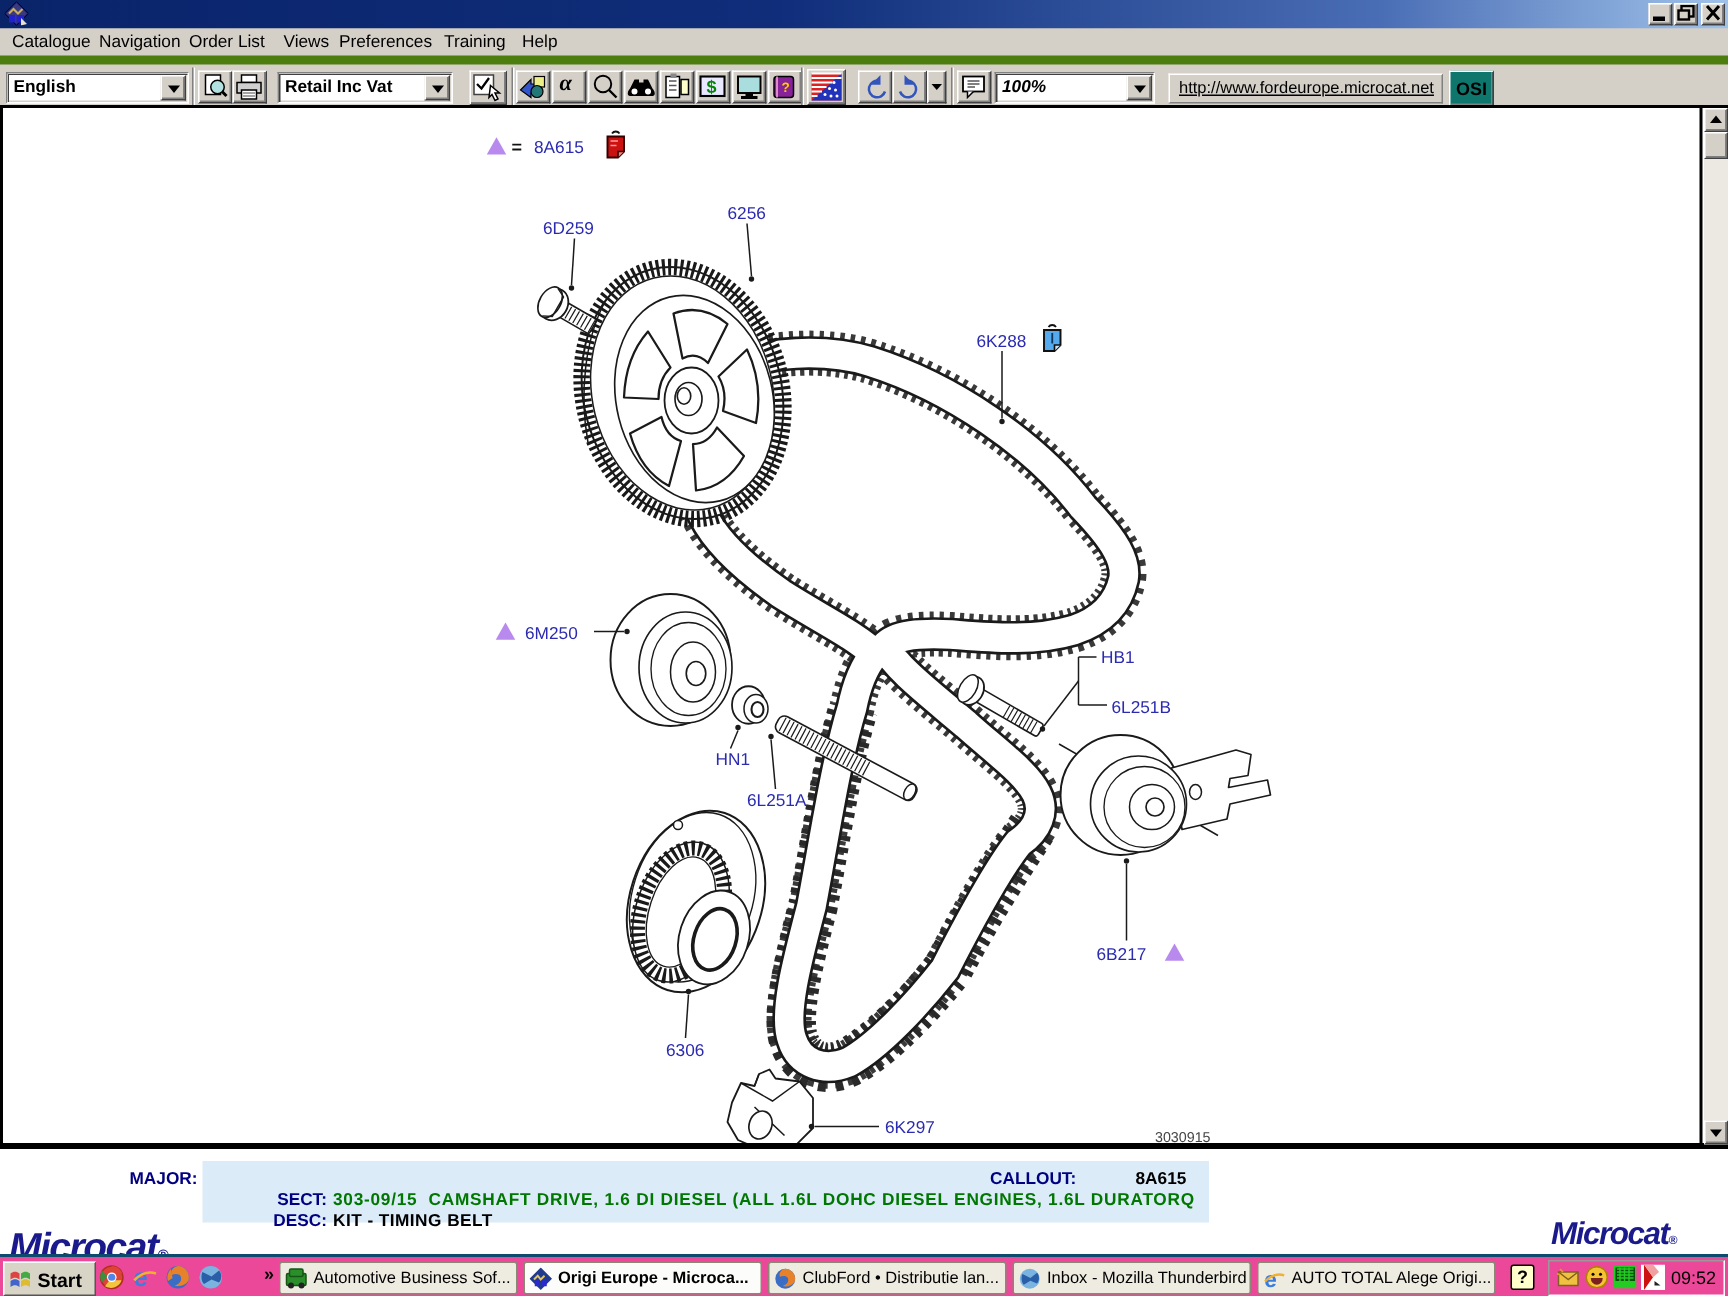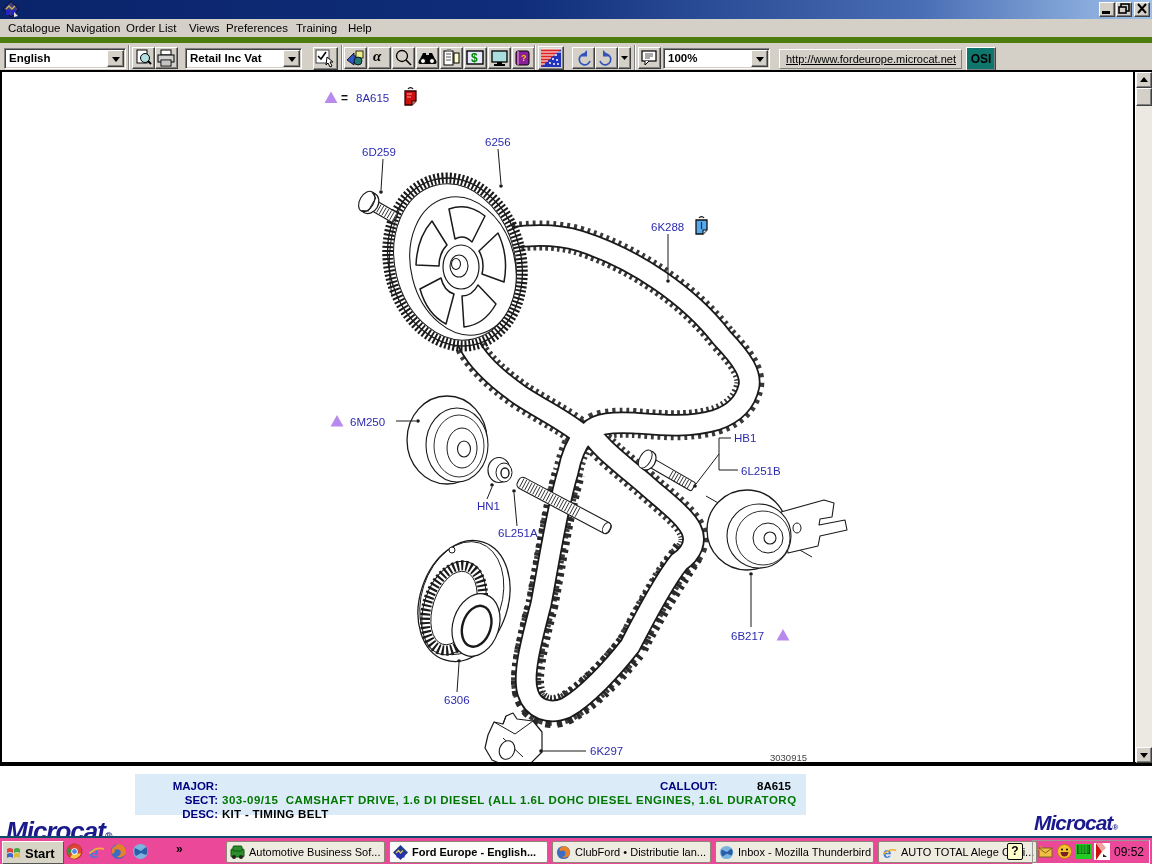--- a/index.html
+++ b/index.html
@@ -18,21 +18,21 @@
 .tb{position:absolute;width:23px;height:22px;background:#d4d0c8;border:1px solid;border-color:#fff #404040 #404040 #fff;box-shadow:inset -1px -1px 0 #808080;}
 .sep{position:absolute;top:40px;width:2px;height:27px;border-left:1px solid #808080;border-right:1px solid #fff;}
 #canvas{position:absolute;left:0;top:70px;width:1152px;height:696px;background:#fff;}
 .bord{position:absolute;background:#000;}
 #diagwrap{position:absolute;left:0;top:70px;width:1134px;height:692px;}
 #sbar{position:absolute;left:1136px;top:72px;width:16px;height:691px;background:#ece9e2;}
 .sbtn{position:absolute;left:0;width:16px;height:16px;background:#d4d0c8;border:1px solid;border-color:#fff #404040 #404040 #fff;box-shadow:inset -1px -1px 0 #808080;font-size:7px;text-align:center;color:#000;}
 #infopanel{position:absolute;left:0;top:766px;width:1152px;height:70px;background:#fff;overflow:hidden;font-weight:bold;}
 .irow{position:absolute;font-size:11.5px;white-space:nowrap;}
 #taskbar{position:absolute;left:0;top:836px;width:1152px;height:28px;background:#ec4899;border-top:2px solid #0c4a6e;font-size:11px;}
-.task{position:absolute;top:3px;height:22px;background:#eeebe0;border:1px solid #8a8775;border-radius:2px;font-size:11px;color:#000;white-space:nowrap;overflow:hidden;margin-left:40px;}
+.task{position:absolute;top:3px;height:22px;background:#eeebe0;border:1px solid #8a8775;border-radius:2px;font-size:11px;color:#000;white-space:nowrap;overflow:hidden;}
 .task .ti{position:absolute;left:3px;top:3px;width:15px;height:15px;}
 .task .tt{position:absolute;left:22px;top:4px;}
 </style>
 </head>
 <body>
 <div id="titlebar">
  <svg class="abs" style="left:3px;top:1px" width="16" height="16" viewBox="0 0 16 16">
       <path d="M8 0 L16 8 L10 14 L8 16 L0 8 Z" fill="#1a1a5e" stroke="#000" stroke-width="0.5"></path>
       <path d="M8 1 L15 8 L8 15 L1 8 Z" fill="#3a3a80"></path>
       <path d="M3 8 l3 -3 l3 3 l3 -3" stroke="#c8b060" stroke-width="1.4" fill="none"></path>
@@ -146,21 +146,21 @@
       </svg></div>
  <div class="tb" style="left:618px;top:4px;width:13px;"><svg width="11" height="20" viewBox="0 0 11 20">
         <path d="M2 8 h7 l-3.5 4 z" fill="#000"></path>
       </svg></div>
  <div class="sep" style="left:634px;top:2px;"></div>
  <div class="tb" style="left:638px;top:4px;"><svg width="21" height="20" viewBox="0 0 21 20">
         <rect x="3" y="3" width="14" height="10" fill="#fff" stroke="#000" stroke-width="1.2"></rect>
         <path d="M6 13 v4 l4 -4" fill="#fff" stroke="#000"></path>
         <path d="M6 6 h8 M6 8 h8 M6 10 h5" stroke="#555"></path>
       </svg></div>
- <div class="combo" style="left:663px;top:5px;width:107px;">
+ <div class="combo" style="left:663px;top:5px;width:107px;font-style:italic;">
       <span class="ct">100%</span>
       <span class="ca"></span>
     </div>
  <div class="abs" style="left:779px;top:6px;width:183px;height:20px;border:1px solid;border-color:#fff #808080 #808080 #fff;background:#d4d0c8;"></div>
  <div class="abs" style="left:786px;top:10px;font-size:11px;text-decoration:underline;text-align:center;">http://www.fordeurope.microcat.net</div>
  <div class="abs" style="left:966px;top:4px;width:30px;height:24px;background:#0f766e;border:1px solid;border-color:#fff #404040 #404040 #fff;box-shadow:inset -1px -1px 0 #808080;font-size:12px;font-weight:bold;text-align:center;line-height:22px;">OSI</div>
 </div>
 <div id="canvas"></div>
 <div class="bord" style="left:0;top:70px;width:1152px;height:2px"></div>
 <div class="bord" style="left:0;top:70px;width:2px;height:692px"></div>
@@ -335,21 +335,21 @@
  <div class="sbtn" style="top:0;"><svg width="14" height="14" viewBox="0 0 14 14">
         <path d="M7 4 l4 5 h-8 z" fill="#000"></path>
       </svg></div>
  <div class="abs" style="left:0;top:16px;width:16px;height:18px;background:#d4d0c8;border:1px solid;border-color:#fff #404040 #404040 #fff;box-shadow:inset -1px -1px 0 #808080;"></div>
  <div class="sbtn" style="top:675px;"><svg width="14" height="14" viewBox="0 0 14 14">
         <path d="M7 10 l4 -5 h-8 z" fill="#000"></path>
       </svg></div>
 </div>
 <div id="infopanel">
  <div class="abs" style="left:135px;top:8px;width:671px;height:41px;background:#dcebf8;"></div>
- <div class="irow" style="left:0px;top:14px;width:218px;text-align:right;color:#000080;">MAJOR:</div>
+ <div class="irow" style="left:0px;top:14px;width:218px;text-align:center;color:#000080;">MAJOR:</div>
  <div class="irow" style="left:660px;top:14px;color:#000080;">CALLOUT:</div>
  <div class="irow" style="left:757px;top:14px;color:#000;">8A615</div>
  <div class="irow" style="left:0px;top:28px;width:218px;text-align:right;color:#000080;">SECT:</div>
  <div class="irow" style="left:222px;top:28px;color:#007700;letter-spacing:0.5px;">303-09/15&nbsp; CAMSHAFT DRIVE, 1.6 DI DIESEL (ALL 1.6L DOHC DIESEL ENGINES, 1.6L DURATORQ</div>
  <div class="irow" style="left:0px;top:42px;width:218px;text-align:right;color:#000080;">DESC:</div>
  <div class="irow" style="left:222px;top:42px;color:#000;letter-spacing:0.3px;">KIT - TIMING BELT</div>
  <div class="abs" style="left:6px;top:50px;font-size:26px;font-weight:bold;font-style:italic;color:#1a1a8c;letter-spacing:-1px;">Microcat<span style="font-size:10px;">®</span></div>
  <div class="abs" style="left:1034px;top:45px;font-size:21px;font-weight:bold;font-style:italic;color:#1a1a8c;letter-spacing:-1px;">Microcat<span style="font-size:8px;">®</span></div>
 </div>
 <div id="taskbar">
@@ -394,21 +394,21 @@
       </svg>
   <span class="tt">Automotive Business Sof...</span>
  </div>
  <div class="task" style="left:349px;width:159px;background:#fcfcfa;font-weight:bold;">
   <svg class="ti" viewBox="0 0 15 15">
         <path d="M7.5 0 L15 7.5 L7.5 15 L0 7.5 Z" fill="#223a8c"></path>
         <path d="M3 8 l2.5 -2.5 l2 2.5 l2.5 -2.5" stroke="#e0c468" stroke-width="1.3" fill="none"></path>
         <rect x="3.5" y="8.5" width="3" height="4" fill="#2a2ad0"></rect>
         <rect x="8" y="8.5" width="3.5" height="4" fill="#2a2ad0"></rect>
       </svg>
-  <span class="tt">Ford Europe - English...</span>
+  <span class="tt">Origi Europe - Microca...</span>
  </div>
  <div class="task" style="left:512px;width:159px;">
   <svg class="ti" viewBox="0 0 17 17">
         <circle cx="8.5" cy="8.5" r="7.5" fill="#3b6dc4"></circle>
         <path d="M8.5 1 a7.5 7.5 0 0 1 7 10 c-2 3 -6 4 -9 3 c3 -1 5 -3 4 -6 c-1 -2 -4 -2 -6 -1 c-1 -2 0 -5 4 -6z" fill="#e8822a"></path>
       </svg>
   <span class="tt">ClubFord • Distributie lan...</span>
  </div>
  <div class="task" style="left:675px;width:159px;">
   <svg class="ti" viewBox="0 0 17 17">

